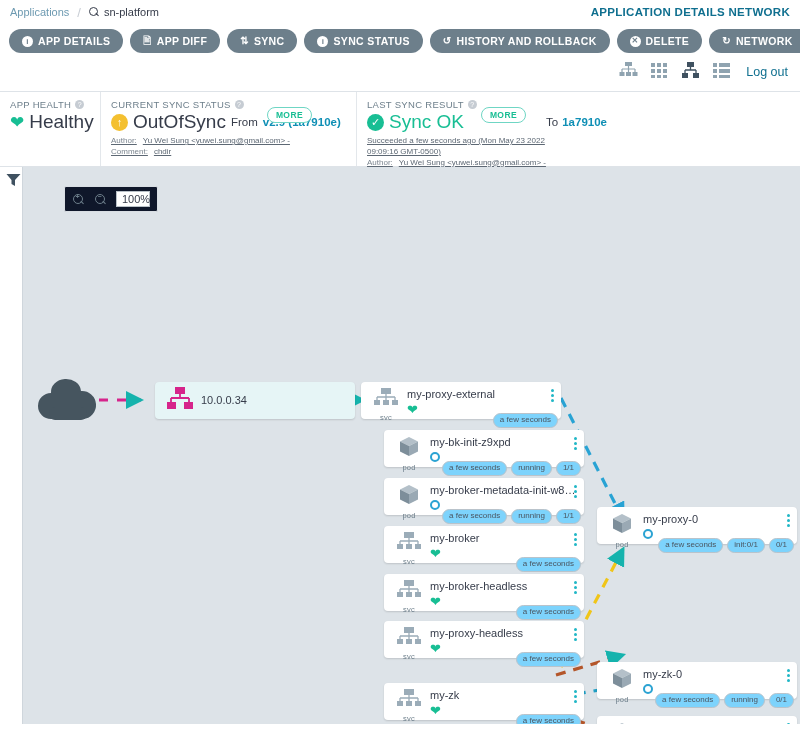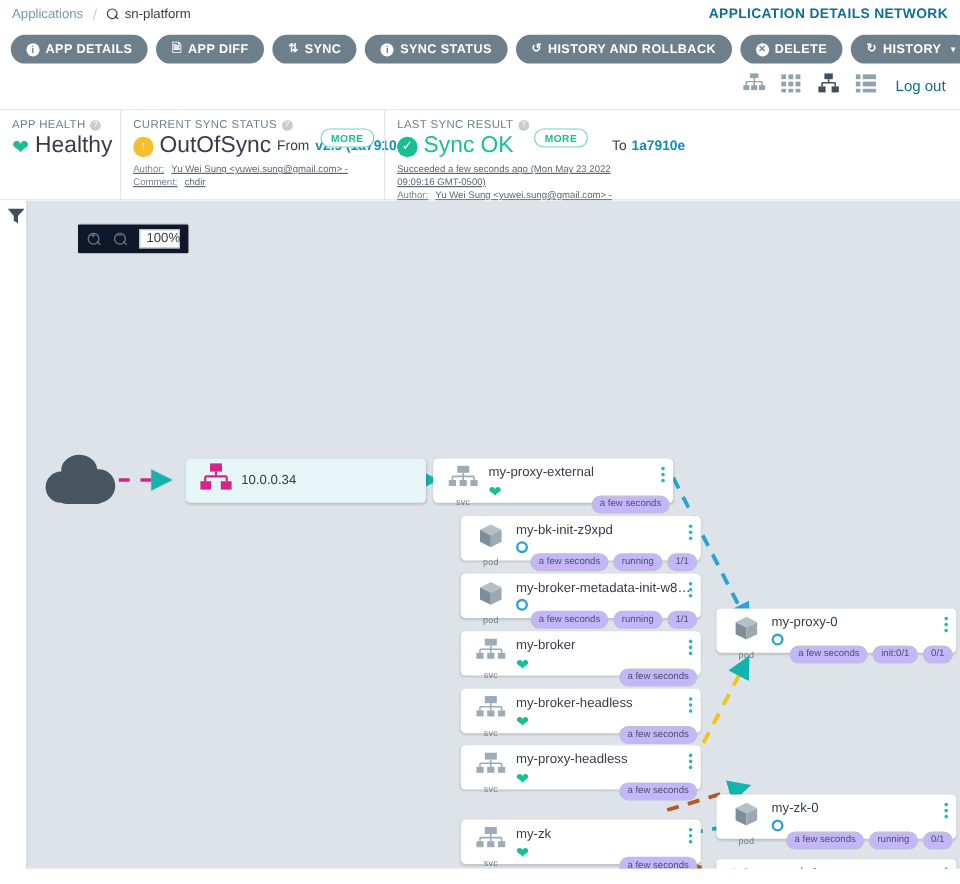--- a/index.html
+++ b/index.html
@@ -90,21 +90,21 @@
   .statusrow {
     display: flex;
     height: 75px;
     border-bottom: 1px solid #dee3e8;
     background: #fff;
   }
   .spanel { padding: 7px 10px 0 10px; position: relative; }
   .spanel + .spanel { border-left: 1px solid #e3e7eb; }
   .p1 { width: 100px; }
   .p2 { width: 220px; }
-  .p3 { width: 330px; }
+  .p3 { width: 330px; margin-left: 36px; }
   .slabel {
     font-size: 9.5px;
     color: #6d7f8b;
     letter-spacing: .3px;
     display: flex;
     align-items: center;
     gap: 4px;
   }
   .qmark {
     width: 9px; height: 9px; border-radius: 50%;
@@ -237,21 +237,21 @@
   .kebab {
     position: absolute; right: 7px; top: 7px;
     display: flex; flex-direction: column; gap: 2px; cursor: pointer;
   }
   .kebab i { width: 3px; height: 3px; background: #21b7c6; border-radius: 50%; display: block; }
   .badges {
     position: absolute; right: 3px; bottom: -9px;
     display: flex; gap: 4px; z-index: 12;
   }
   .badge {
-    background: #c4b5fd;
+    background: #7dd3fc;
     border: 1px solid #b9c3cb;
     border-radius: 8px;
     font-size: 8px;
     color: #4a5560;
     padding: 1px 6px;
     white-space: nowrap;
     line-height: 1.35;
   }
 </style>
 </head>
@@ -287,21 +287,21 @@
   <button class="pill">
     <span class="ico">↺</span>
     <span>HISTORY AND ROLLBACK</span>
   </button>
   <button class="pill">
     <span class="gx">✕</span>
     <span>DELETE</span>
   </button>
   <button class="pill">
     <span class="ico">↻</span>
-    <span>HISTORY</span>
+    <span>NETWORK</span>
     <span class="caret">▾</span>
   </button>
 </div>
 
 <div class="viewbar">
   <span class="vicon">
     <svg width="19" height="17" viewBox="0 0 19 17">
       <rect x="6" y="0" width="7" height="4" fill="#8fa3b0"></rect>
       <path d="M9.5 4 V7 M3 7 H16 M3 7 V10 M9.5 7 V10 M16 7 V10" stroke="#8fa3b0" stroke-width="1.2" fill="none"></path>
       <rect x="0.5" y="10" width="5" height="4" fill="#8fa3b0"></rect>

